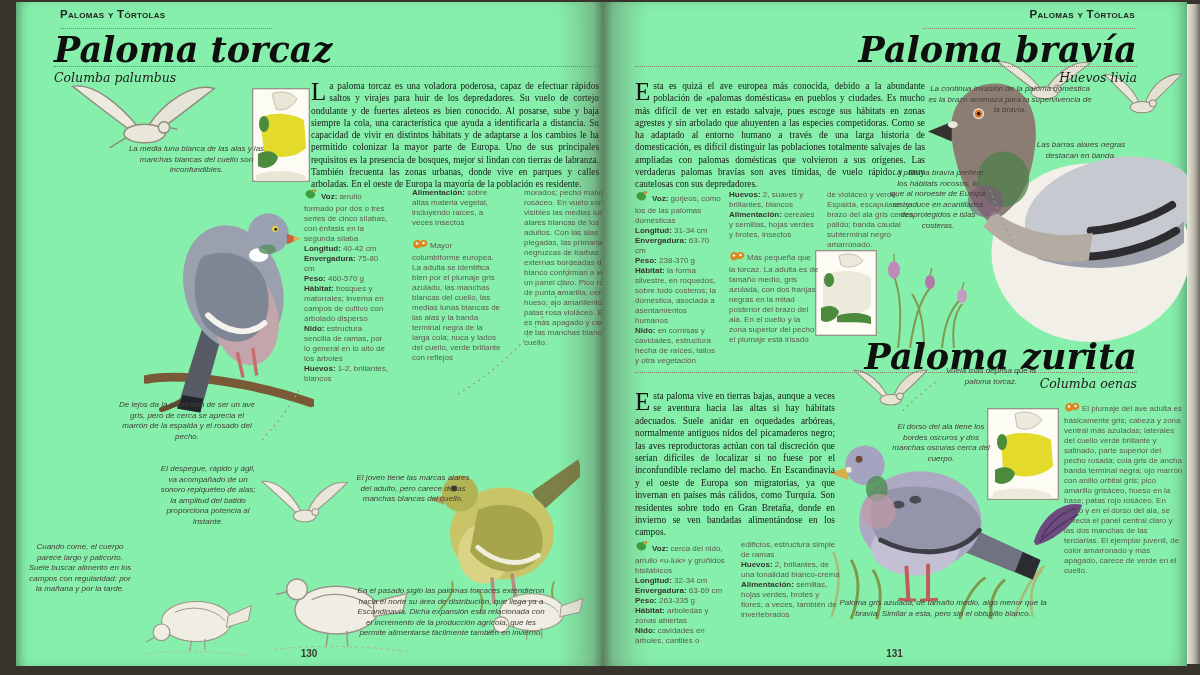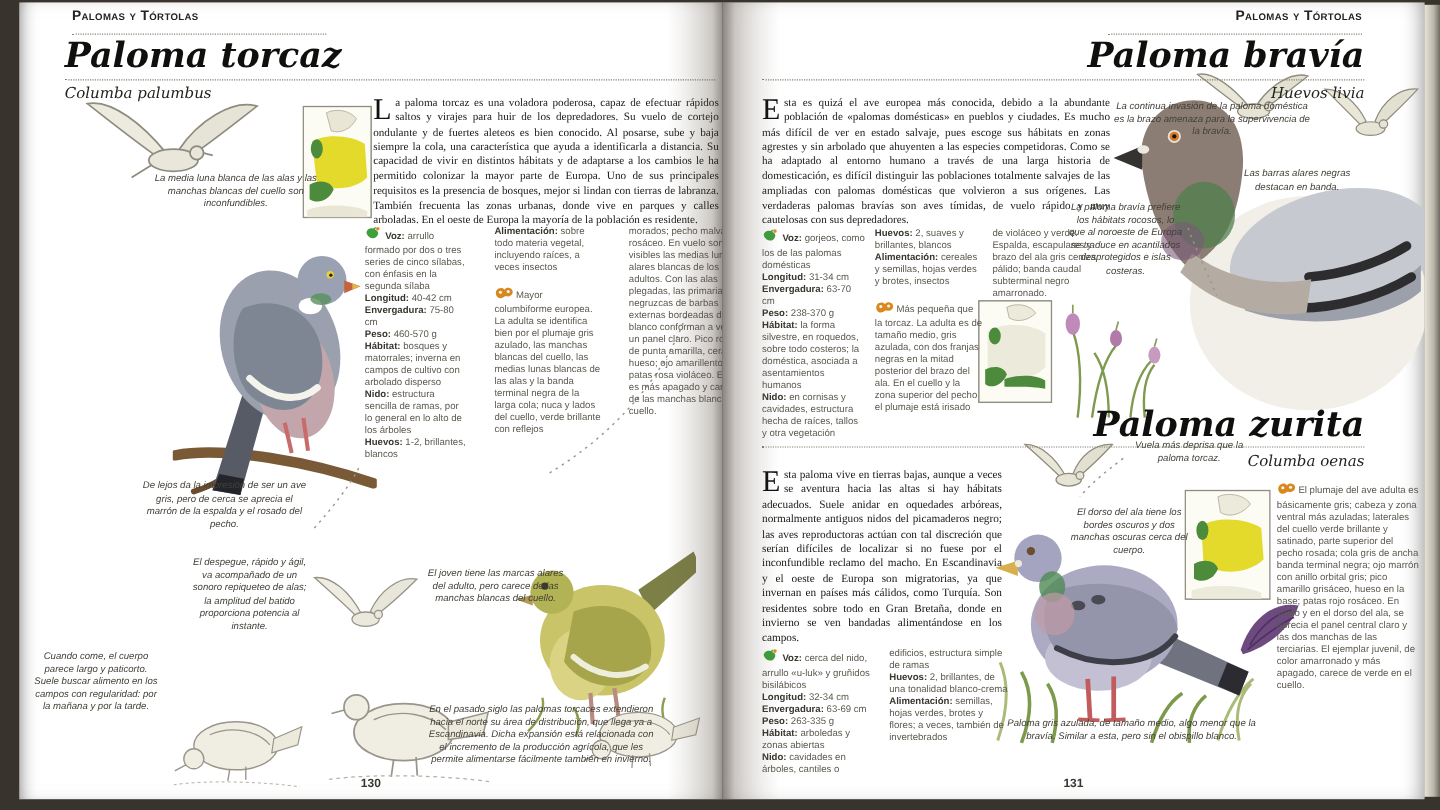--- a/index.html
+++ b/index.html
@@ -3,33 +3,33 @@
 <meta charset="utf-8">
 <style>
   html,body{margin:0;padding:0;}
   body{
     width:1200px;height:675px;position:relative;overflow:hidden;
     background:#38342d;
     font-family:"Liberation Sans",sans-serif;
   }
   .stack{position:absolute;right:0;top:4px;width:13px;height:660px;
     background:linear-gradient(90deg,#e8e5da,#b9b5a8 60%,#6d6a60);z-index:0;}
-  .page{position:absolute;top:2px;height:664px;background:#ffffff;z-index:1;}
+  .page{position:absolute;top:2px;height:664px;background:#86efac;z-index:1;}
   .page.leftp{left:16px;width:586px;
     box-shadow:inset 10px 0 14px -10px rgba(0,0,0,.55), inset -28px 0 34px -24px rgba(80,68,55,.38);}
   .page.rightp{left:602px;width:585px;
     box-shadow:inset 28px 0 34px -24px rgba(80,68,55,.45), inset -12px 0 16px -10px rgba(0,0,0,.4);}
   .gutter{position:absolute;left:556px;top:2px;width:94px;height:664px;z-index:40;pointer-events:none;
     background:linear-gradient(90deg,rgba(0,0,0,0) 0%,rgba(86,74,62,.18) 40%,rgba(52,44,38,.42) 50%,rgba(86,74,62,.18) 60%,rgba(0,0,0,0) 100%);}
   .runhead{position:absolute;font-size:11.5px;font-weight:700;font-variant:small-caps;
     letter-spacing:.3px;color:#23221f;z-index:6;white-space:nowrap;}
   .dotted{position:absolute;border-top:1.8px dotted #84816f;z-index:5;}
   .dotted.thin{border-top:1.5px dotted #8c8977;}
   .sp-title{position:absolute;font-family:"DejaVu Serif",serif;font-style:italic;font-weight:700;
-    font-size:29px;color:#0f0f0e;z-index:6;white-space:nowrap;}
+    font-size:35px;color:#0f0f0e;z-index:6;white-space:nowrap;}
   .latin{position:absolute;font-family:"DejaVu Serif",serif;font-style:italic;font-size:12.5px;
     color:#20201c;z-index:6;white-space:nowrap;}
   .intro{position:absolute;font-family:"Liberation Serif",serif;font-size:9.3px;line-height:1.32;
     text-align:justify;color:#181815;z-index:6;}
   .dropcap{float:left;font-size:25px;line-height:21px;padding:1px 3px 0 0;color:#101010;font-weight:400;}
   .facts{position:absolute;display:grid;z-index:6;}
   .fact{margin:0;font-size:8px;line-height:1.25;color:#5d594f;}
   .fact .fl{font-weight:700;color:#39362e;}
   .fact.desc{margin-top:9px;}
   .icon-inline{display:inline-block;vertical-align:-2px;margin-right:2px;}
@@ -74,21 +74,21 @@
               <circle cx="10.8" cy="2.6" r="1.5" fill="#e8861e"></circle>
             </svg></span><b class="fl">Voz:</b> <span>arrullo formado por dos o tres series de cinco sílabas, con énfasis en la segunda sílaba</span></p>
       <p class="fact"><b class="fl">Longitud:</b> <span>40-42 cm</span></p>
       <p class="fact"><b class="fl">Envergadura:</b> <span>75-80 cm</span></p>
       <p class="fact"><b class="fl">Peso:</b> <span>460-570 g</span></p>
       <p class="fact"><b class="fl">Hábitat:</b> <span>bosques y matorrales; inverna en campos de cultivo con arbolado disperso</span></p>
       <p class="fact"><b class="fl">Nido:</b> <span>estructura sencilla de ramas, por lo general en lo alto de los árboles</span></p>
       <p class="fact"><b class="fl">Huevos:</b> <span>1-2, brillantes, blancos</span></p>
     </div>
     <div>
-      <p class="fact"><b class="fl">Alimentación:</b> <span>sobre todo materia vegetal, incluyendo raíces, a veces insectos</span></p>
+      <p class="fact"><b class="fl">Alimentación:</b> <span>sobre altas materia vegetal, incluyendo raíces, a veces insectos</span></p>
       <p class="fact desc"><span class="icon-inline"><svg width="16" height="13" viewBox="0 0 16 13">
               <path d="M3 11 C0.5 9 0.5 5 3.5 3.5 C5.5 2.5 7.5 3 8.5 4.5 C10 2 14 2.5 15 5 C16 7.5 14 10 11.5 10 C10.5 10 10 9.5 9 9.8 C7.5 10.3 6 12.5 3 11 Z" fill="#d8881e"></path>
               <circle cx="5" cy="6.5" r="1.3" fill="#f6f4ed"></circle>
               <circle cx="11.5" cy="6" r="1.3" fill="#f6f4ed"></circle>
             </svg></span><span>Mayor columbiforme europea. La adulta se identifica bien por el plumaje gris azulado, las manchas blancas del cuello, las medias lunas blancas de las alas y la banda terminal negra de la larga cola; nuca y lados del cuello, verde brillante con reflejos</span></p>
     </div>
     <div>
       <p class="fact"><span>morados; pecho malva rosáceo. En vuelo son muy visibles las medias lunas alares blancas de los adultos. Con las alas plegadas, las primarias negruzcas de barbas externas bordeadas de blanco conforman a veces un panel claro. Pico rojizo de punta amarilla, cera color hueso; ojo amarillento y patas rosa violáceo. El joven es más apagado y carece de las manchas blancas del cuello.</span></p>
     </div>
   </div>

